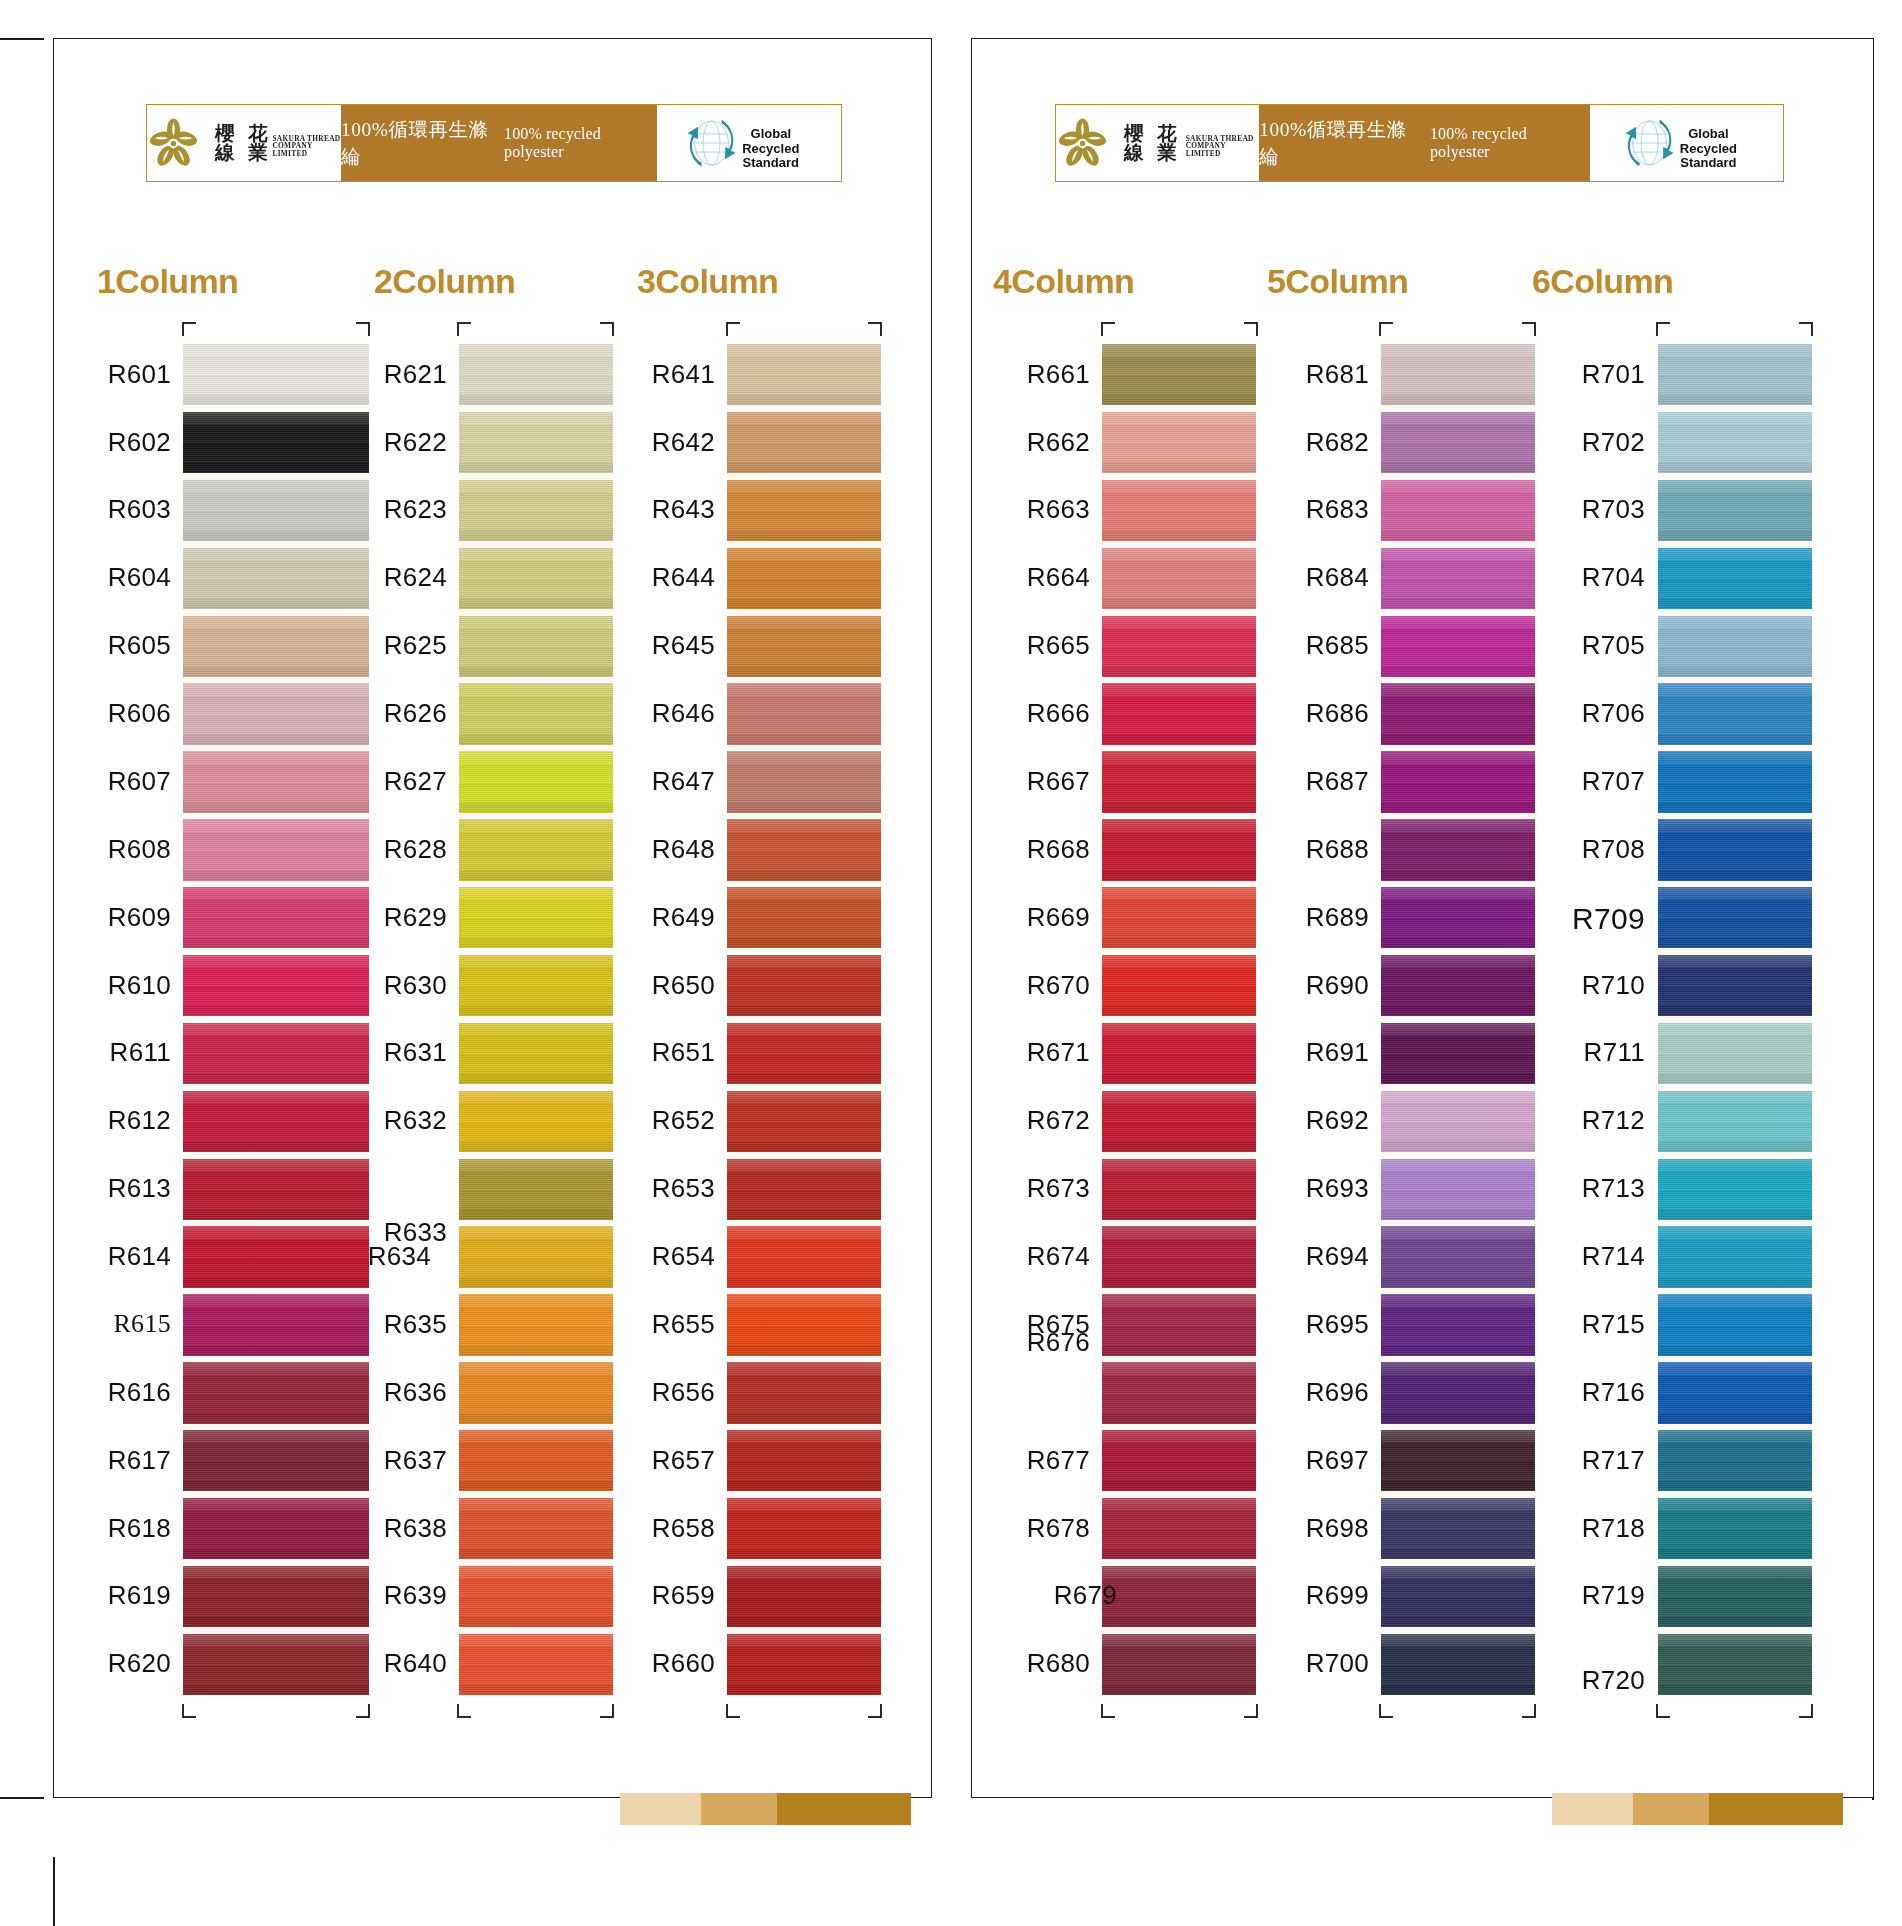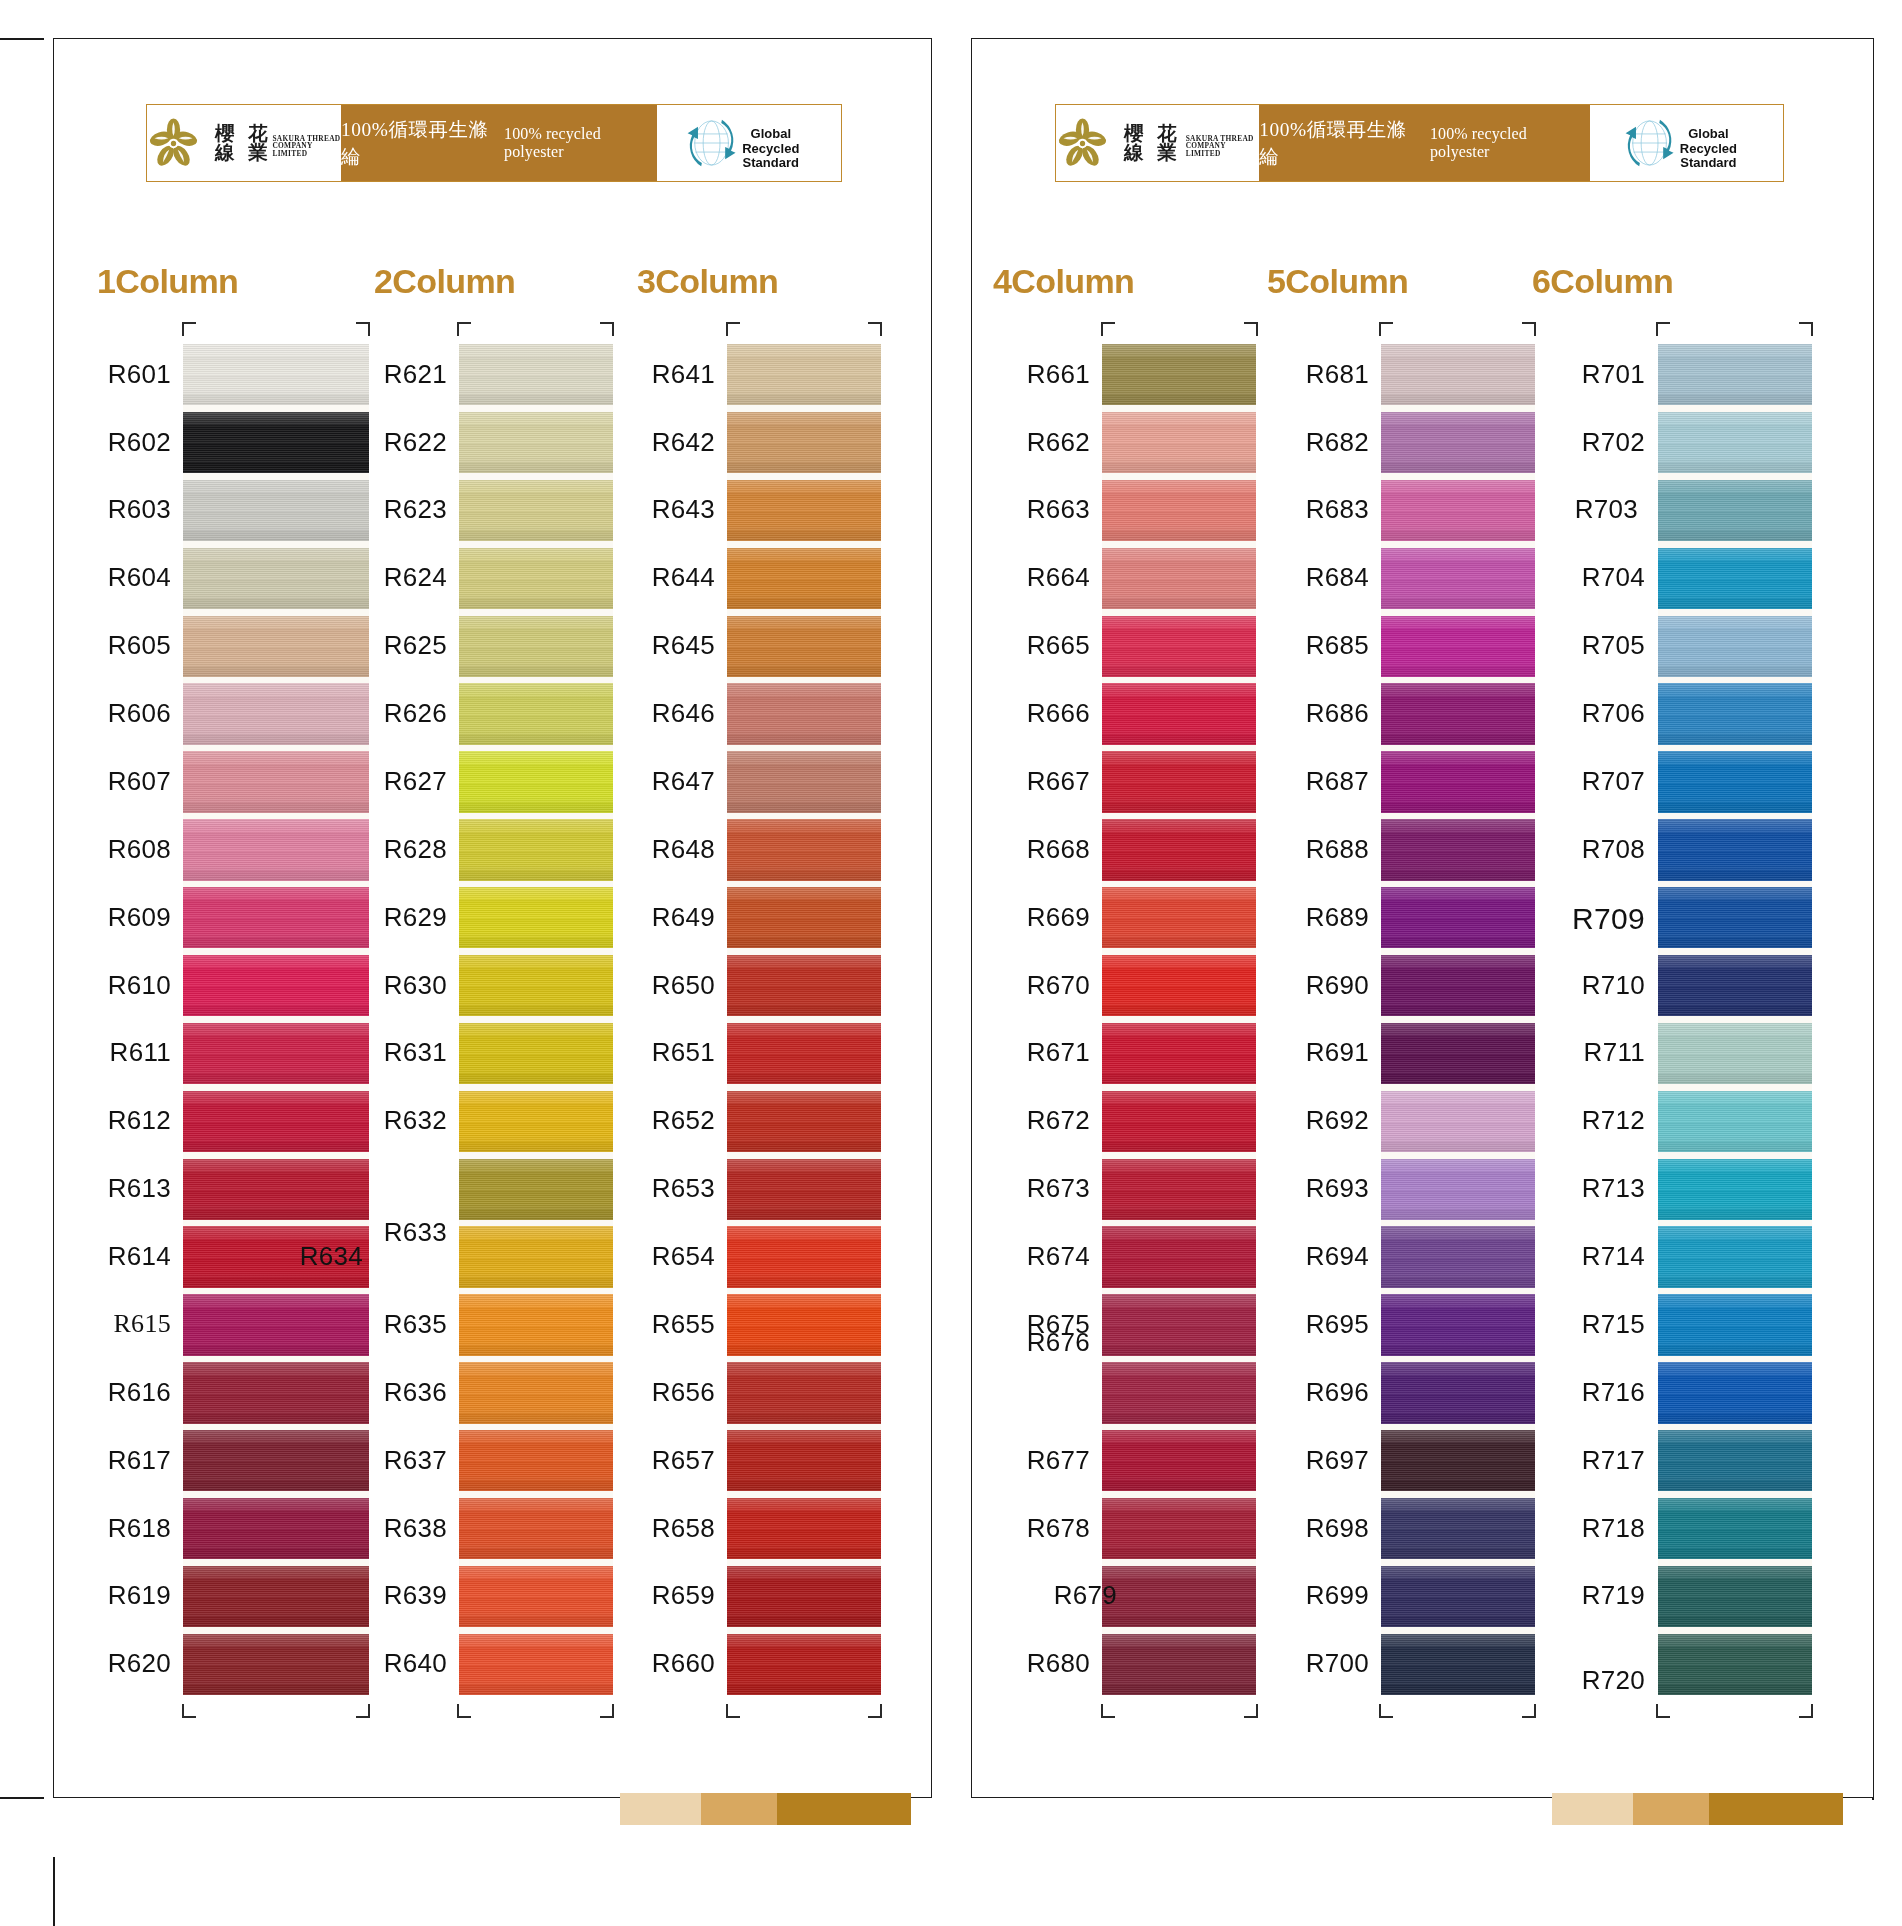--- a/index.html
+++ b/index.html
@@ -446,21 +446,21 @@
     <div class="code" style="right: 1456px; top: 562px;">R624</div>
     <div class="code" style="right: 1456px; top: 630px;">R625</div>
     <div class="code" style="right: 1456px; top: 698px;">R626</div>
     <div class="code" style="right: 1456px; top: 766px;">R627</div>
     <div class="code" style="right: 1456px; top: 834px;">R628</div>
     <div class="code" style="right: 1456px; top: 902px;">R629</div>
     <div class="code" style="right: 1456px; top: 970px;">R630</div>
     <div class="code" style="right: 1456px; top: 1037px;">R631</div>
     <div class="code" style="right: 1456px; top: 1105px;">R632</div>
     <div class="code" style="right: 1456px; top: 1173px; margin-top: 44px;">R633</div>
-    <div class="code" style="right: 1540px; top: 1241px;">R634</div>
+    <div class="code" style="right: 1472px; top: 1241px;">R634</div>
     <div class="code" style="right: 1456px; top: 1309px;">R635</div>
     <div class="code" style="right: 1456px; top: 1377px;">R636</div>
     <div class="code" style="right: 1456px; top: 1445px;">R637</div>
     <div class="code" style="right: 1456px; top: 1513px;">R638</div>
     <div class="code" style="right: 1456px; top: 1580px;">R639</div>
     <div class="code" style="right: 1456px; top: 1648px;">R640</div>
     <div class="tick" style="left: 726px; top: 322px; width: 14.2px; height: 14.2px;">
       <i style="left: 0px; top: 0px; width: 14.2px; height: 1.9px;"></i>
       <i style="left: 0px; top: 0px; width: 1.9px; height: 14.2px;"></i>
     </div>
@@ -903,21 +903,21 @@
       <div class="swatch" style="background: rgb(34, 94, 92);">
         <span class="sheen"></span>
       </div>
       <div class="gap"></div>
       <div class="swatch" style="background: rgb(44, 90, 80);">
         <span class="sheen"></span>
       </div>
     </div>
     <div class="code" style="right: 258px; top: 359px;">R701</div>
     <div class="code" style="right: 258px; top: 427px;">R702</div>
-    <div class="code" style="right: 265px; top: 494px;">R703</div>
+    <div class="code" style="right: 258px; top: 494px;">R703</div>
     <div class="code" style="right: 258px; top: 562px;">R704</div>
     <div class="code" style="right: 258px; top: 630px;">R705</div>
     <div class="code" style="right: 258px; top: 698px;">R706</div>
     <div class="code" style="right: 258px; top: 766px;">R707</div>
     <div class="code" style="right: 258px; top: 834px;">R708</div>
     <div class="code big" style="right: 258px; top: 902px;">R709</div>
     <div class="code" style="right: 258px; top: 970px;">R710</div>
     <div class="code" style="right: 258px; top: 1037px;">R711</div>
     <div class="code" style="right: 258px; top: 1105px;">R712</div>
     <div class="code" style="right: 258px; top: 1173px;">R713</div>

